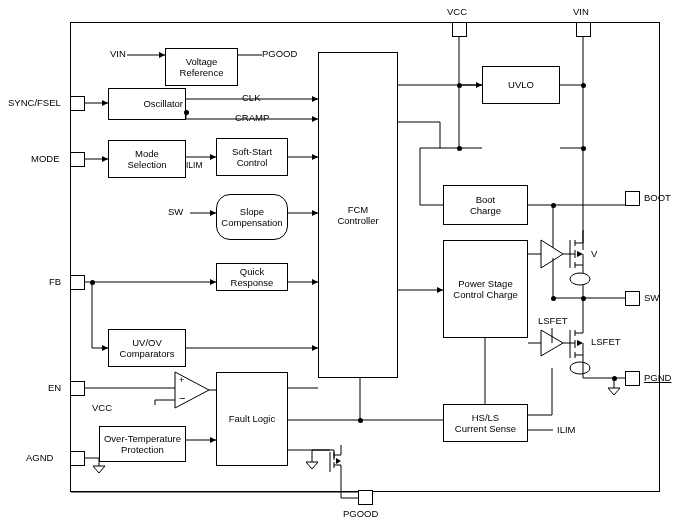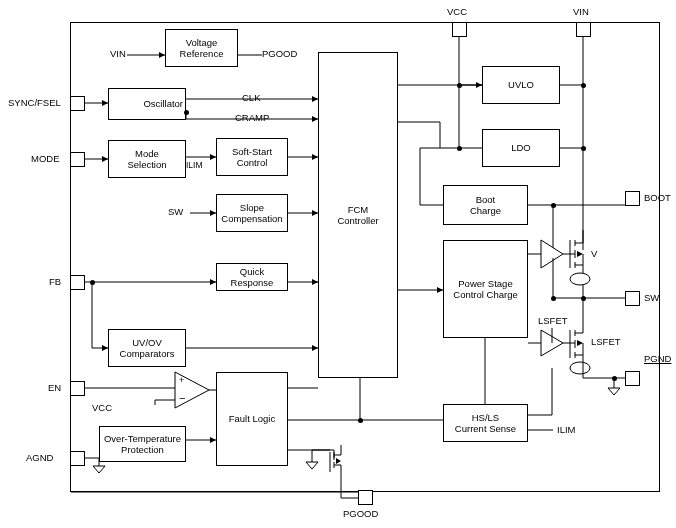--- a/index.html
+++ b/index.html
@@ -200,51 +200,51 @@
   <div class="pin" style="left:70px;top:451px;"></div>
   <div class="lbl" style="left:26px;top:452px;">AGND</div>
 
   <div class="pin" style="left:625px;top:191px;"></div>
   <div class="lbl" style="left:644px;top:192px;">BOOT</div>
 
   <div class="pin" style="left:625px;top:291px;"></div>
   <div class="lbl" style="left:644px;top:292px;">SW</div>
 
   <div class="pin" style="left:625px;top:371px;"></div>
-  <div class="lbl" style="left:644px;top:353px;text-decoration:underline;">PGND</div>
+  <div class="lbl" style="left:644px;top:372px;text-decoration:underline;">PGND</div>
 
   <div class="pin" style="left:452px;top:22px;"></div>
   <div class="lbl" style="left:447px;top:6px;">VCC</div>
 
   <div class="pin" style="left:576px;top:22px;"></div>
   <div class="lbl" style="left:573px;top:6px;">VIN</div>
 
   <div class="pin" style="left:358px;top:490px;"></div>
   <div class="lbl" style="left:343px;top:508px;">PGOOD</div>
 
-  <div class="blk" style="left:165px;top:29px;width:73px;height:38px;">
+  <div class="blk" style="left:165px;top:48px;width:73px;height:38px;">
     <span style="white-space:pre-line">Voltage
 Reference</span>
   </div>
 
   <div class="blk" style="left:108px;top:88px;width:78px;height:32px;justify-content:flex-end;">
     <span style="white-space:pre-line">Oscillator</span>
   </div>
 
   <div class="blk" style="left:108px;top:140px;width:78px;height:38px;">
     <span style="white-space:pre-line">Mode
 Selection</span>
   </div>
 
   <div class="blk" style="left:216px;top:138px;width:72px;height:38px;">
     <span style="white-space:pre-line">Soft-Start
 Control</span>
   </div>
 
-  <div class="blk" style="left:216px;top:194px;width:72px;height:38px;">
+  <div class="blk" style="left:216px;top:194px;width:72px;height:46px;border-radius:14px;">
     <span style="white-space:pre-line">Slope
 Compensation</span>
   </div>
 
   <div class="blk" style="left:216px;top:263px;width:72px;height:28px;">
     <span style="white-space:pre-line">Quick
 Response</span>
   </div>
 
   <div class="blk" style="left:108px;top:329px;width:78px;height:38px;">
@@ -263,23 +263,20 @@
 
   <div class="blk" style="left:318px;top:52px;width:80px;height:326px;">
     <span style="white-space:pre-line">FCM
 Controller</span>
   </div>
 
   <div class="blk" style="left:482px;top:66px;width:78px;height:38px;">
     <span style="white-space:pre-line">UVLO</span>
   </div>
 
-  <div class="blk" style="left:482px;top:129px;width:78px;height:38px;">
-    <span style="white-space:pre-line">LDO</span>
-  </div>
 
   <div class="blk" style="left:443px;top:185px;width:85px;height:40px;">
     <span style="white-space:pre-line">Boot
 Charge</span>
   </div>
 
   <div class="blk" style="left:443px;top:240px;width:85px;height:98px;">
     <span style="white-space:pre-line">Power Stage
 Control Charge</span>
   </div>

